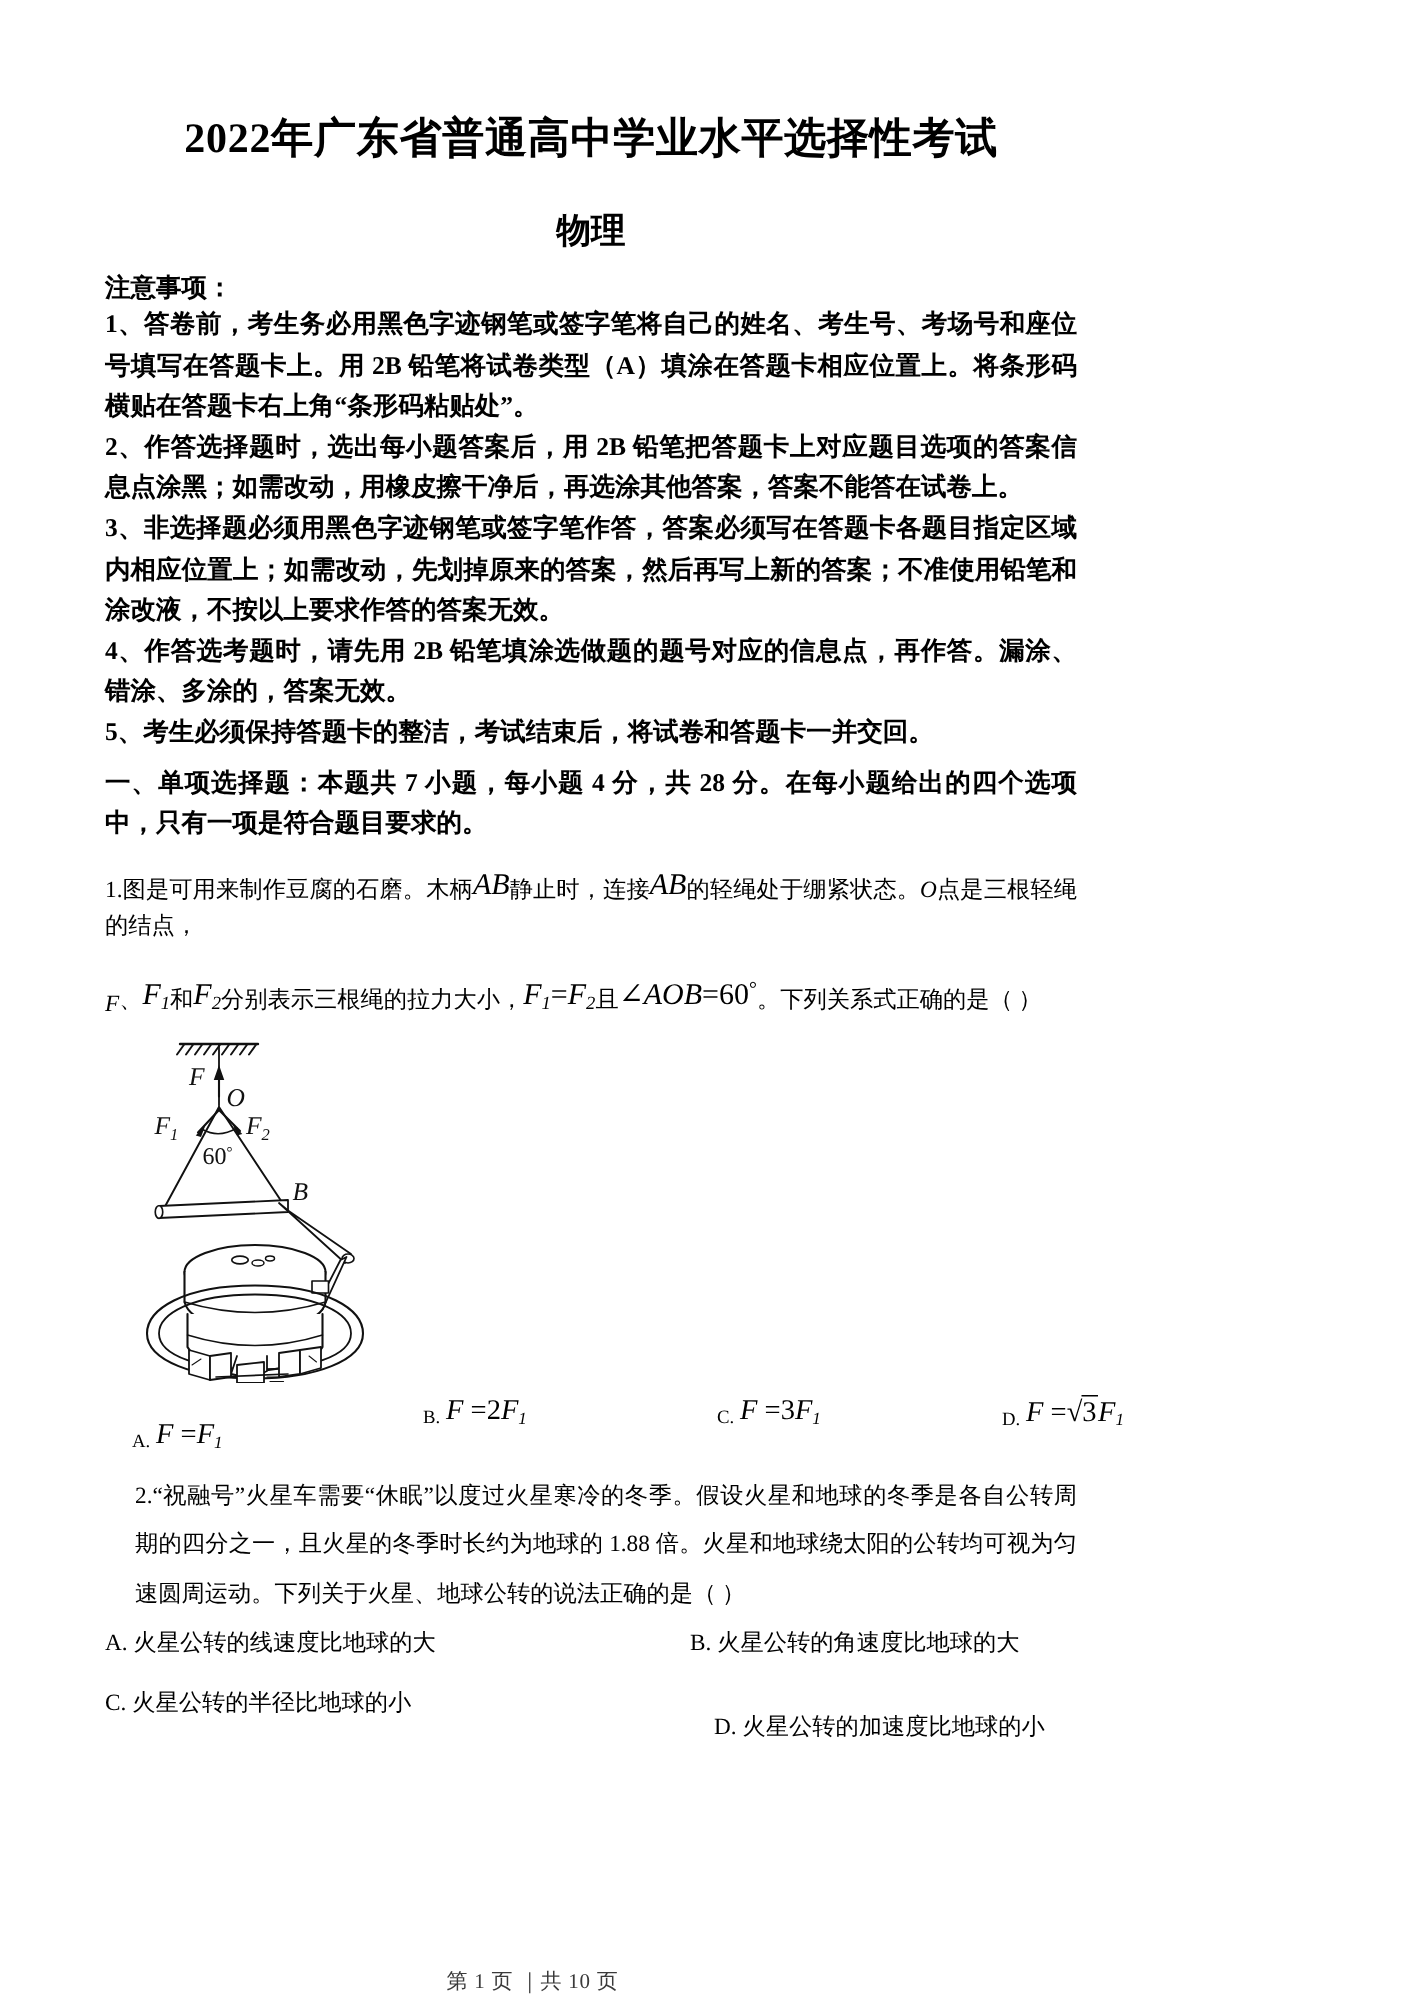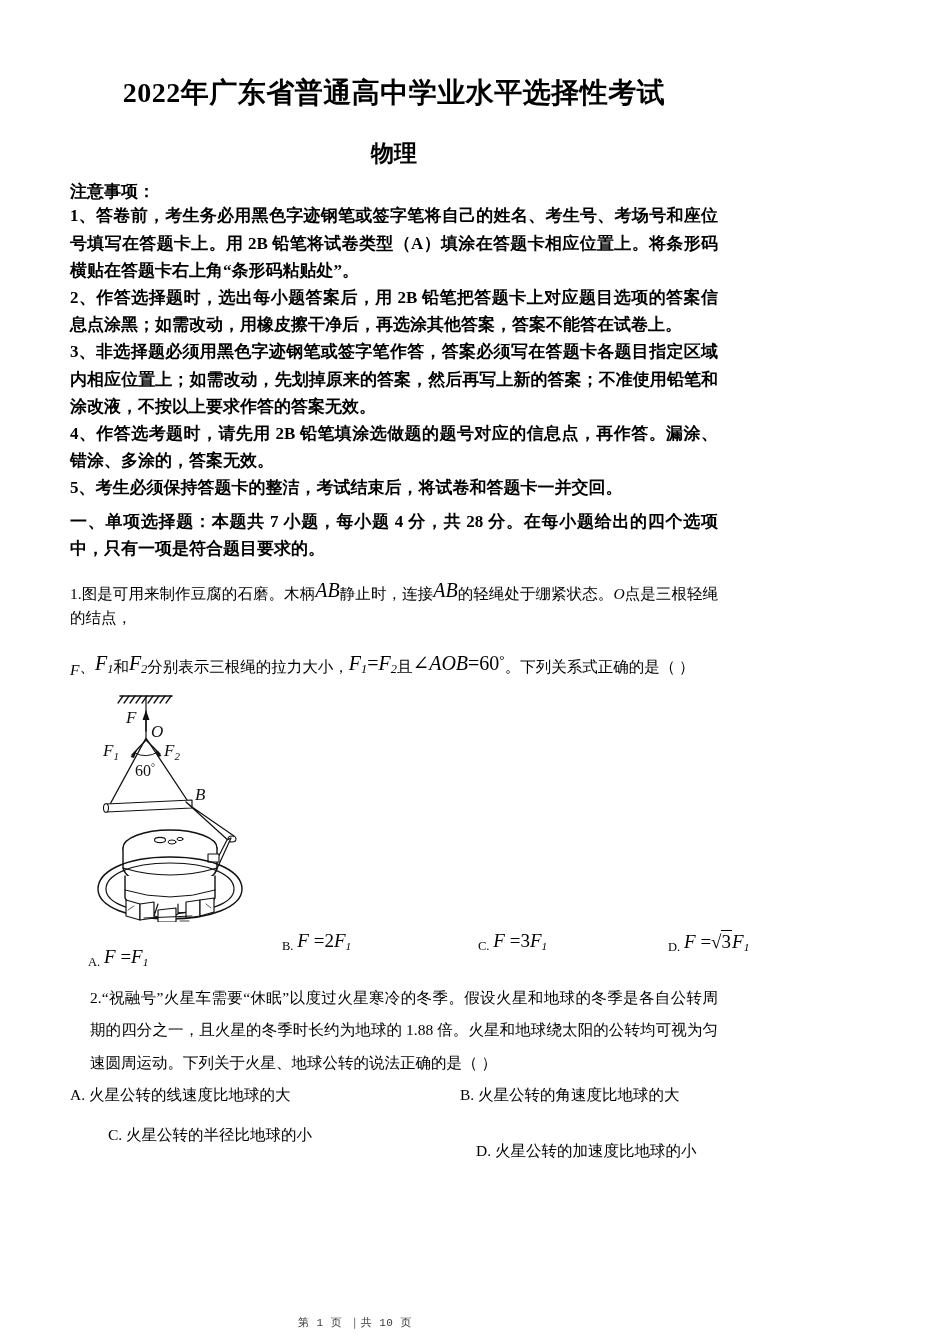--- a/index.html
+++ b/index.html
@@ -178,24 +178,23 @@
   }
   .figure-wrap svg { display: block; }
 
   
   .footer {
     position: absolute;
     left: 0;
     right: 0;
     bottom: 14px;
     text-align: center;
-    font-size: 11px;
+    font-size: 14px;
     color: #3a3a3a;
     letter-spacing: 0.5px;
-    font-family: Liberation Mono, monospace;
   }
   .footer-inner {
     display: inline-block;
     padding-right: 78px;
   }
 </style>
 </head>
 <body>
 
 <div class="page">
@@ -311,21 +310,21 @@
     <span class="opt" style="left:408px; top:8px;"><span class="opt-letter">C.</span>&nbsp;<span class="opt-math"><span>F</span>&nbsp;<span class="mnum">=</span><span class="mnum">3</span><span>F</span><span class="sub">1</span></span></span>
 
     <span class="opt" style="left:598px; top:8px;"><span class="opt-letter">D.</span>&nbsp;<span class="opt-math"><span>F</span>&nbsp;<span class="mnum">=</span><span class="sqrt"><span class="radical">√</span><span class="rad-body mnum">3</span></span><span>F</span><span class="sub">1</span></span></span>
   </div>
 
   <p class="q-stem q2"><span>2.</span><span>“祝融号”火星车需要“休眠”以度过火星寒冷的冬季。假设火星和地球的冬季是各自公转周期的四分之一，且火星的冬季时长约为地球的 1.88 倍。火星和地球绕太阳的公转均可视为匀速圆周运动。下列关于火星、地球公转的说法正确的是（        ）</span></p>
 
   <div class="q2-options">
     <span class="q2-opt" style="left:0px; top:6px;">A. 火星公转的线速度比地球的大</span>
     <span class="q2-opt" style="left:390px; top:6px;">B. 火星公转的角速度比地球的大</span>
-    <span class="q2-opt" style="left:0px; top:46px;margin-left:38px;">C. 火星公转的半径比地球的小</span>
+    <span class="q2-opt" style="left:0px; top:46px;">C. 火星公转的半径比地球的小</span>
     <span class="q2-opt" style="left:406px; top:62px;">D. 火星公转的加速度比地球的小</span>
   </div>
 
   <div class="footer">
     <span class="footer-inner">第 1 页 ｜共 10 页</span>
   </div>
 
 </div>
 
 </body></html>

